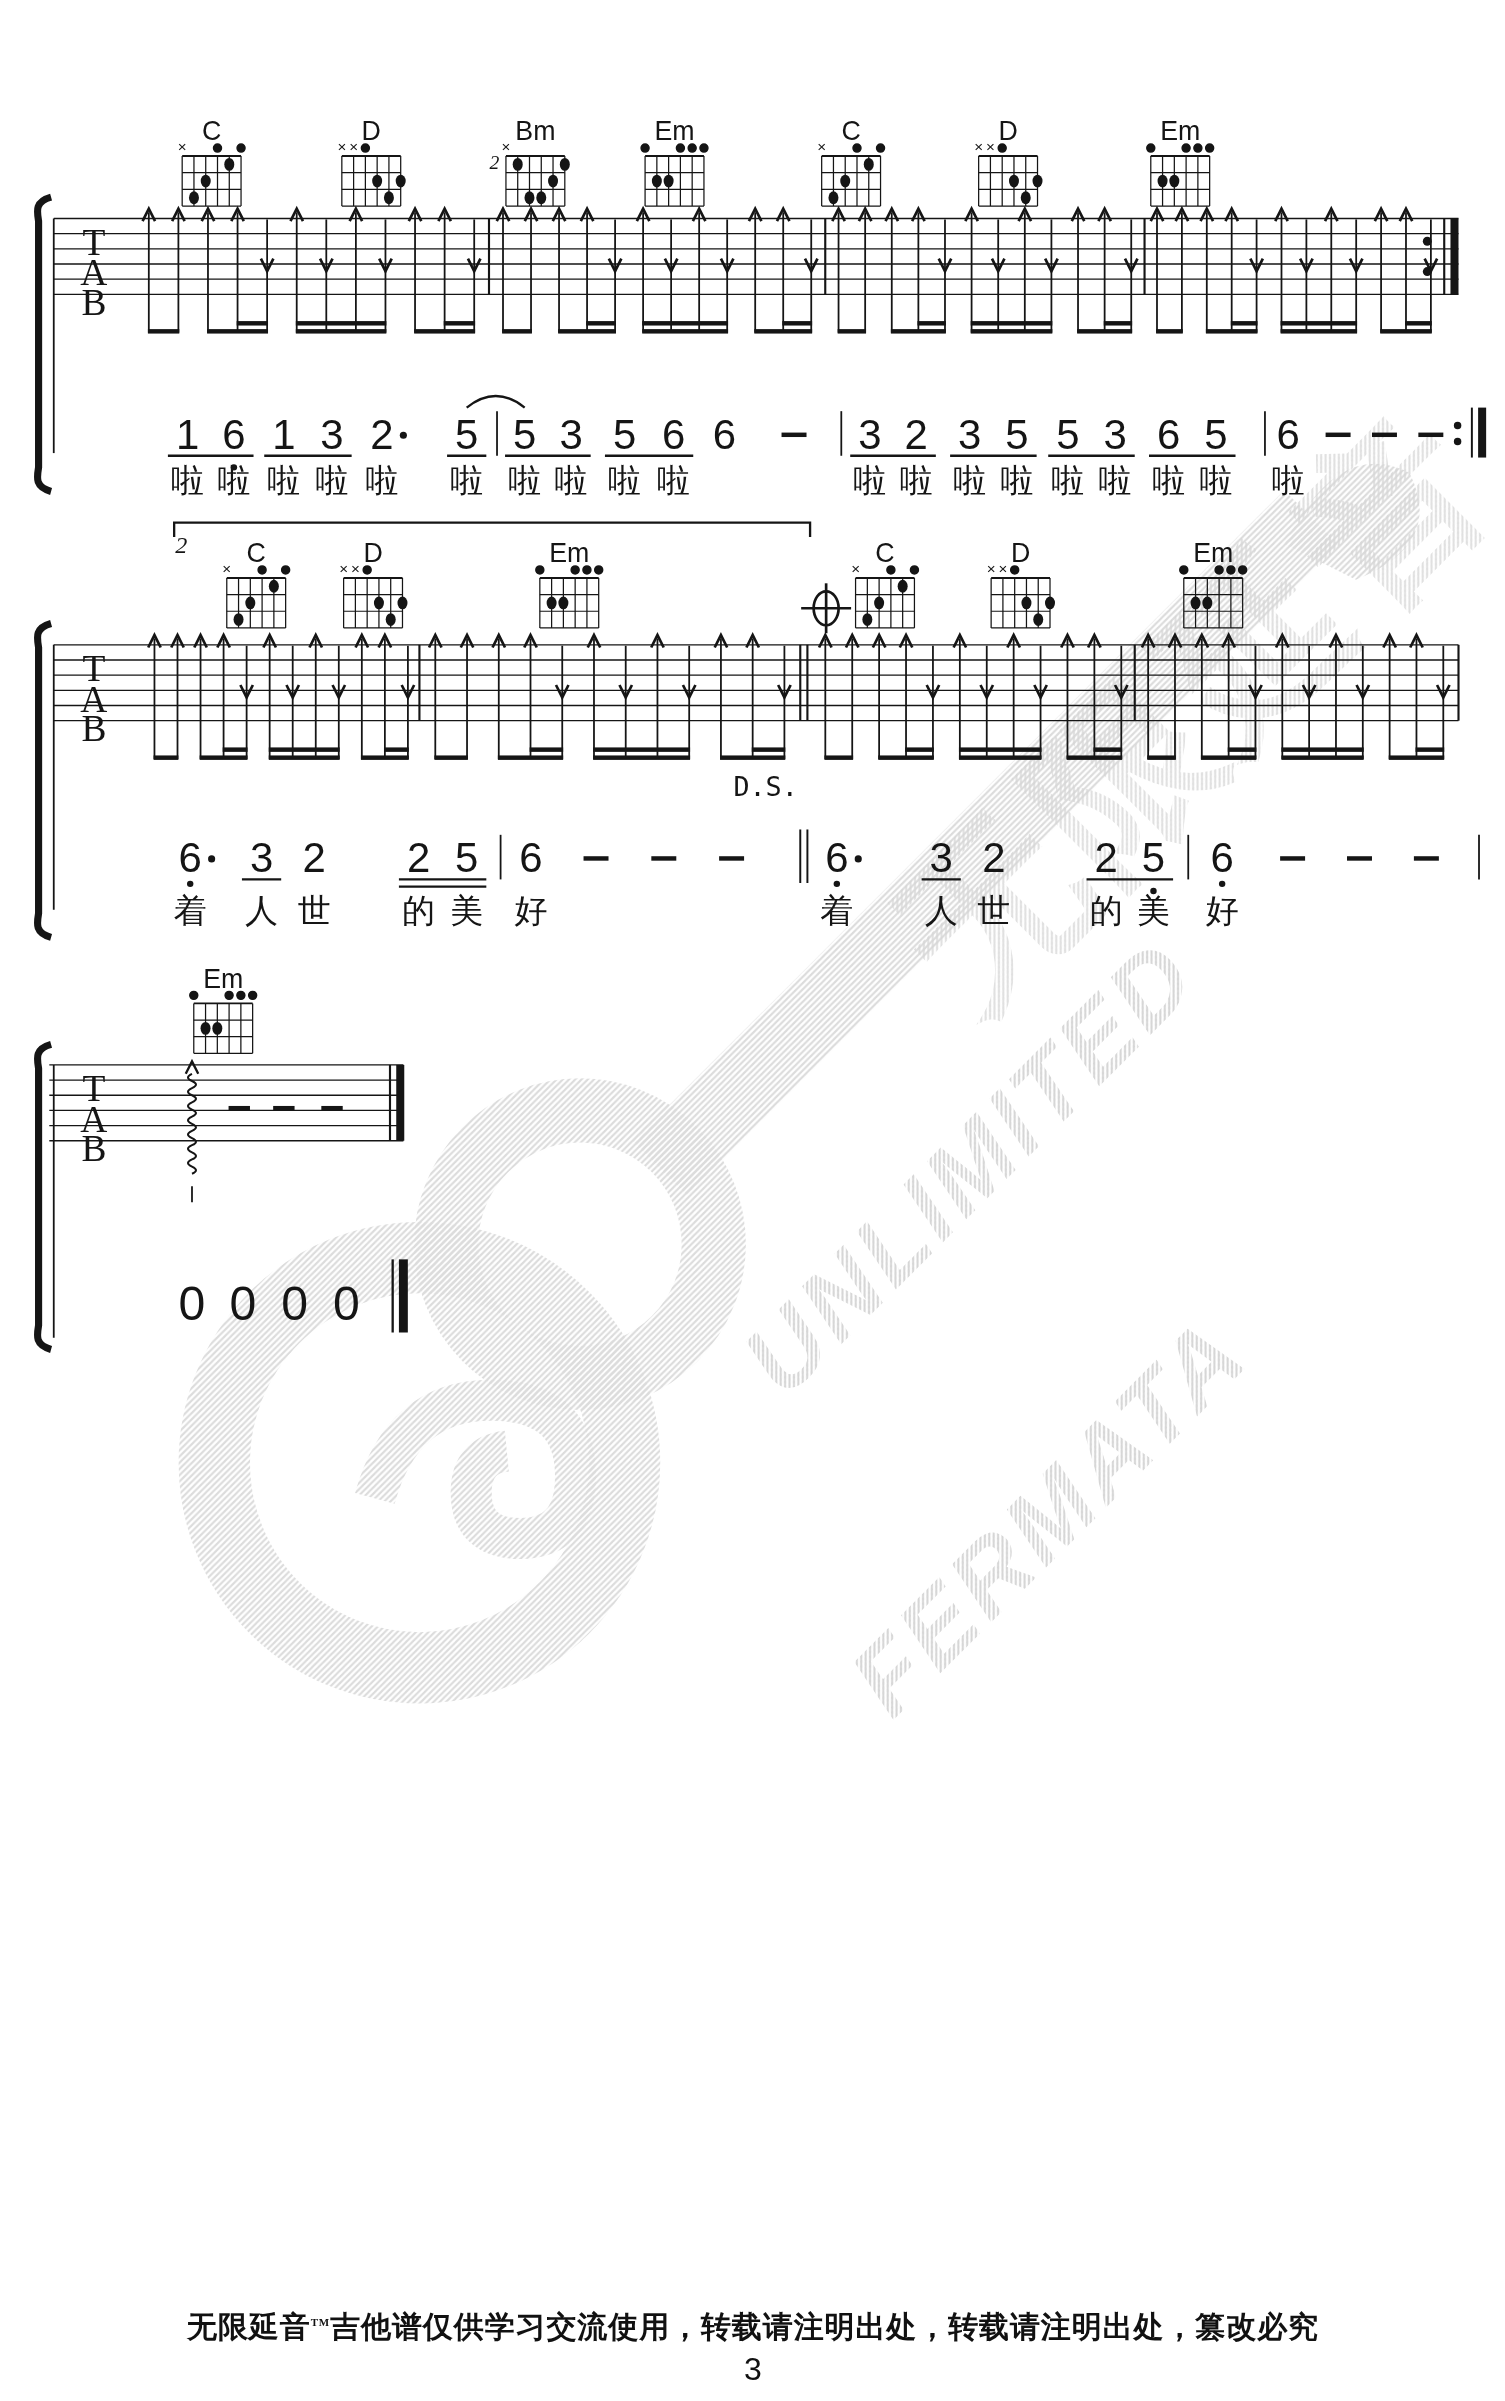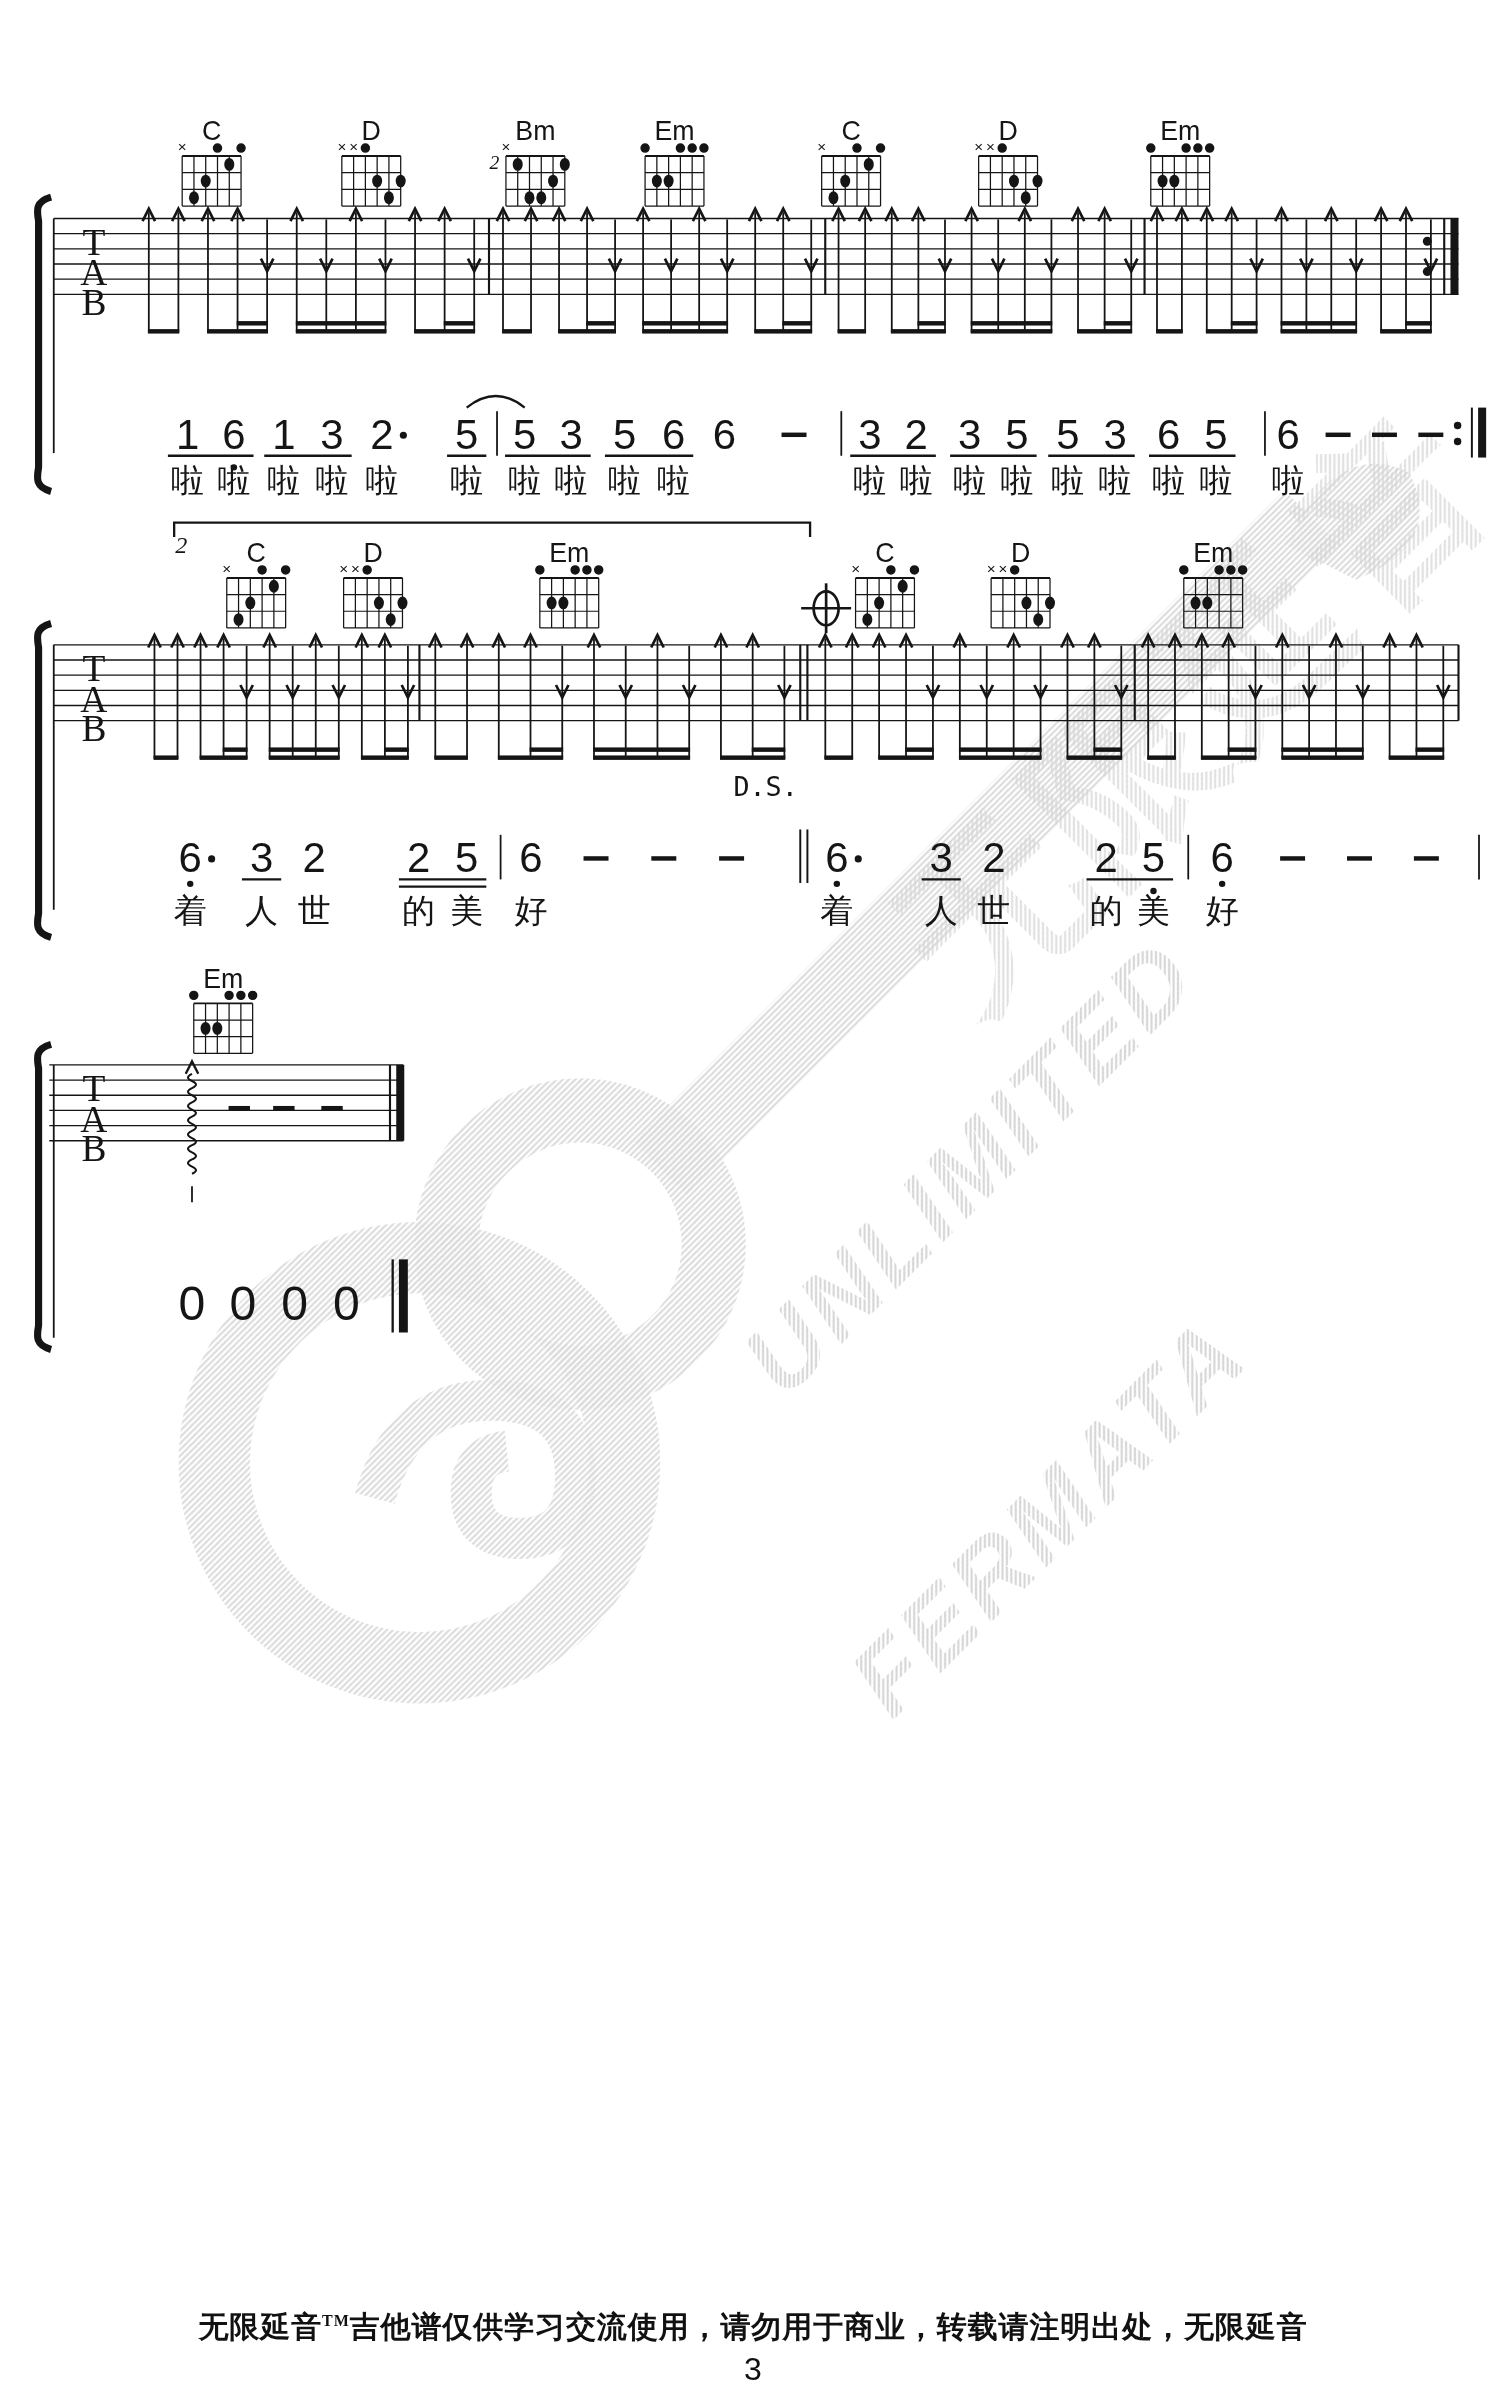--- a/index.html
+++ b/index.html
@@ -17,21 +17,21 @@
     left:0;right:0;
     top:2307px;
     text-align:center;
     font-family:"Liberation Serif",serif;
     font-weight:600;
     font-size:30px;
     color:#111;
     letter-spacing:0.9px;
     white-space:nowrap;
   }
-  .footer sup{font-size:16px;font-weight:700;}
+  .footer sup{font-size:11px;font-weight:700;}
   .page-num{
     position:absolute;
     left:0;right:0;
     top:2351px;
     text-align:center;
     font-family:"Liberation Sans",sans-serif;
     font-size:32px;
     color:#111;
   }
 </style>
@@ -761,16 +761,16 @@
         <g>
           <text x="215" y="1480" font-size="54" font-family="&quot;Liberation Sans&quot;,sans-serif" fill="#151515" text-anchor="middle">0</text>
           <text x="272" y="1480" font-size="54" font-family="&quot;Liberation Sans&quot;,sans-serif" fill="#151515" text-anchor="middle">0</text>
           <text x="330" y="1480" font-size="54" font-family="&quot;Liberation Sans&quot;,sans-serif" fill="#151515" text-anchor="middle">0</text>
           <text x="388" y="1480" font-size="54" font-family="&quot;Liberation Sans&quot;,sans-serif" fill="#151515" text-anchor="middle">0</text>
           <line x1="440" y1="1412" x2="440" y2="1494" stroke="#151515" stroke-width="2.6"></line>
           <rect x="447" y="1412" width="10" height="82" fill="#151515"></rect>
         </g>
       </g>
     </svg>
-  <div class="footer"><span>无限延音</span><sup>TM</sup><span>吉他谱仅供学习交流使用，请勿用于商业，转载请注明出处，无限延音</span></div>
+  <div class="footer"><span>无限延音</span><sup>TM</sup><span>吉他谱仅供学习交流使用，转载请注明出处，转载请注明出处，篡改必究</span></div>
   <div class="page-num">3</div>
 </div>
 
 
 </body></html>

